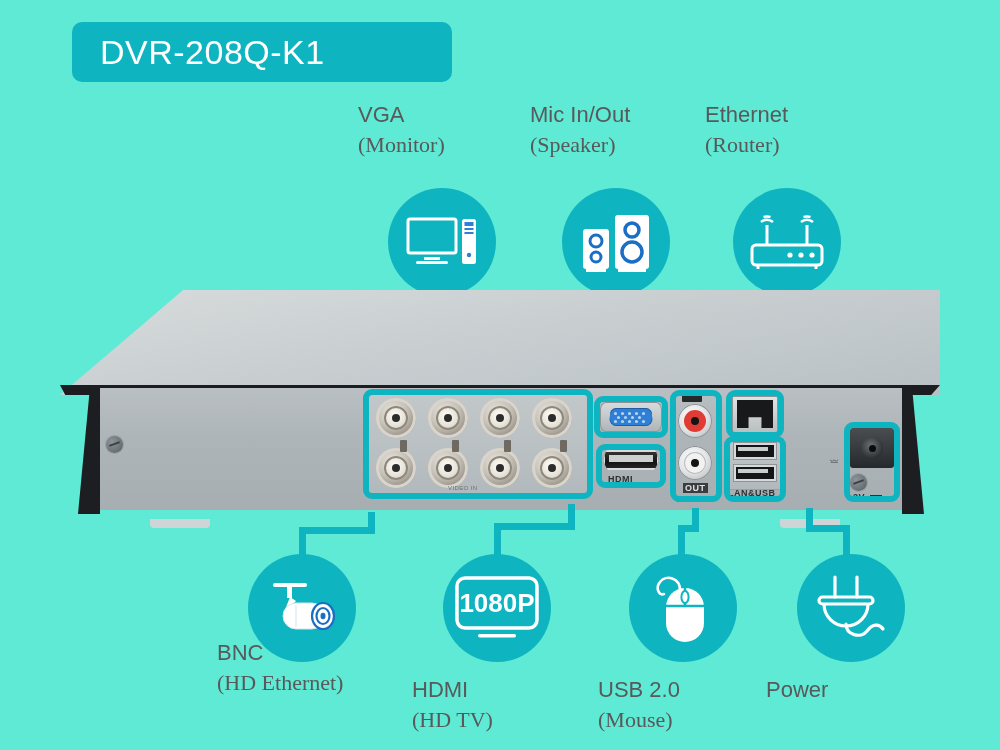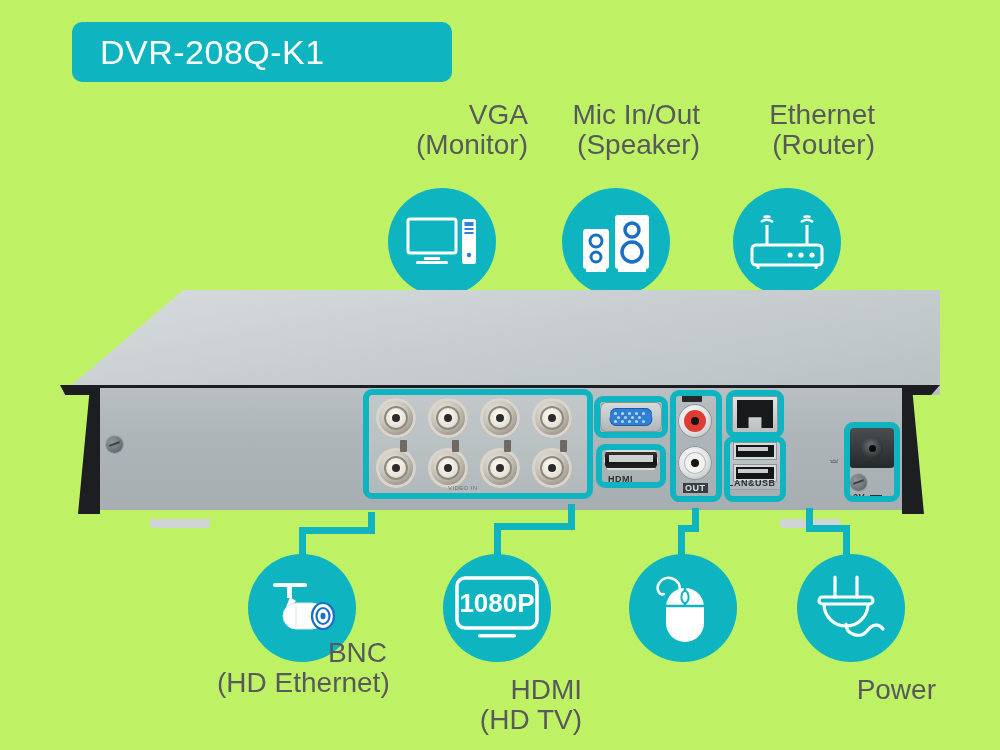--- a/index.html
+++ b/index.html
@@ -5,21 +5,21 @@
   html, body {
     margin: 0; padding: 0;
     width: 1000px; height: 750px;
     background: #ffffff;
     font-family: "Liberation Sans", sans-serif;
     overflow: hidden;
   }
   #stage {
     position: relative;
     width: 1000px; height: 750px;
-    background: #bef264;
+    background: #5eead4;
   }
 
   
   #title-badge {
     position: absolute;
     left: 72px; top: 22px;
     width: 380px; height: 60px;
     background: #0fb4c1;
     border-radius: 10px;
     display: flex; align-items: center;
@@ -28,27 +28,27 @@
     color: #ffffff;
     font-size: 34px;
     letter-spacing: 0.5px;
     padding-left: 28px;
     white-space: nowrap;
   }
 
   
   .callout-label {
     position: absolute;
-    text-align: right;
+    text-align: left;
     color: #58595b;
-    font-size: 28px;
+    font-size: 22px;
     line-height: 30px;
     white-space: nowrap;
   }
-  .callout-label .l2 { display: block; }
+  .callout-label .l2 { display: block; font-family: Liberation Serif, serif; }
 
   
   .icon-circle {
     position: absolute;
     border-radius: 50%;
     background: #0fb4c1;
     display: flex; align-items: center; justify-content: center;
   }
 
   
@@ -425,21 +425,21 @@
         <div class="cav"></div>
       </div>
 
       <div class="plate" style="left:668px; top:50px; width:54px; height:50px; border-radius:2px;"></div>
       <div class="usb" style="left:673px; top:54px;">
         <div class="cav"></div>
       </div>
       <div class="usb" style="left:673px; top:76px;">
         <div class="cav"></div>
       </div>
-      <div class="port-label" style="left:668px; top:90px;">LAN&amp;USB</div>
+      <div class="port-label" style="left:668px; top:100px;">LAN&amp;USB</div>
 
       <div id="dc-jack">
         <div class="barrel">
             <i></i>
           </div>
       </div>
       <div class="port-label" style="left:793px; top:104px;">2V</div>
       <div style="position:absolute; left:810px; top:107px; width:12px; height:2px; background:#2d2f31;"></div>
 
       <div class="hl" style="left:303px; top:1px; width:230px; height:110px;"></div>
@@ -512,18 +512,22 @@
   <div class="callout-label" style="left:217px; top:638px; width:170px;">
     <span>BNC</span>
     <span class="l2">(HD Ethernet)</span>
   </div>
 
   <div class="callout-label" style="left:412px; top:675px; width:170px;">
     <span>HDMI</span>
     <span class="l2">(HD TV)</span>
   </div>
 
+  <div class="callout-label" style="left:598px; top:675px; width:170px;">
+    <span>USB 2.0</span>
+    <span class="l2">(Mouse)</span>
+  </div>
 
   <div class="callout-label" style="left:766px; top:675px; width:170px;">
     <span>Power</span>
   </div>
 
 </div>
 
 </body></html>

